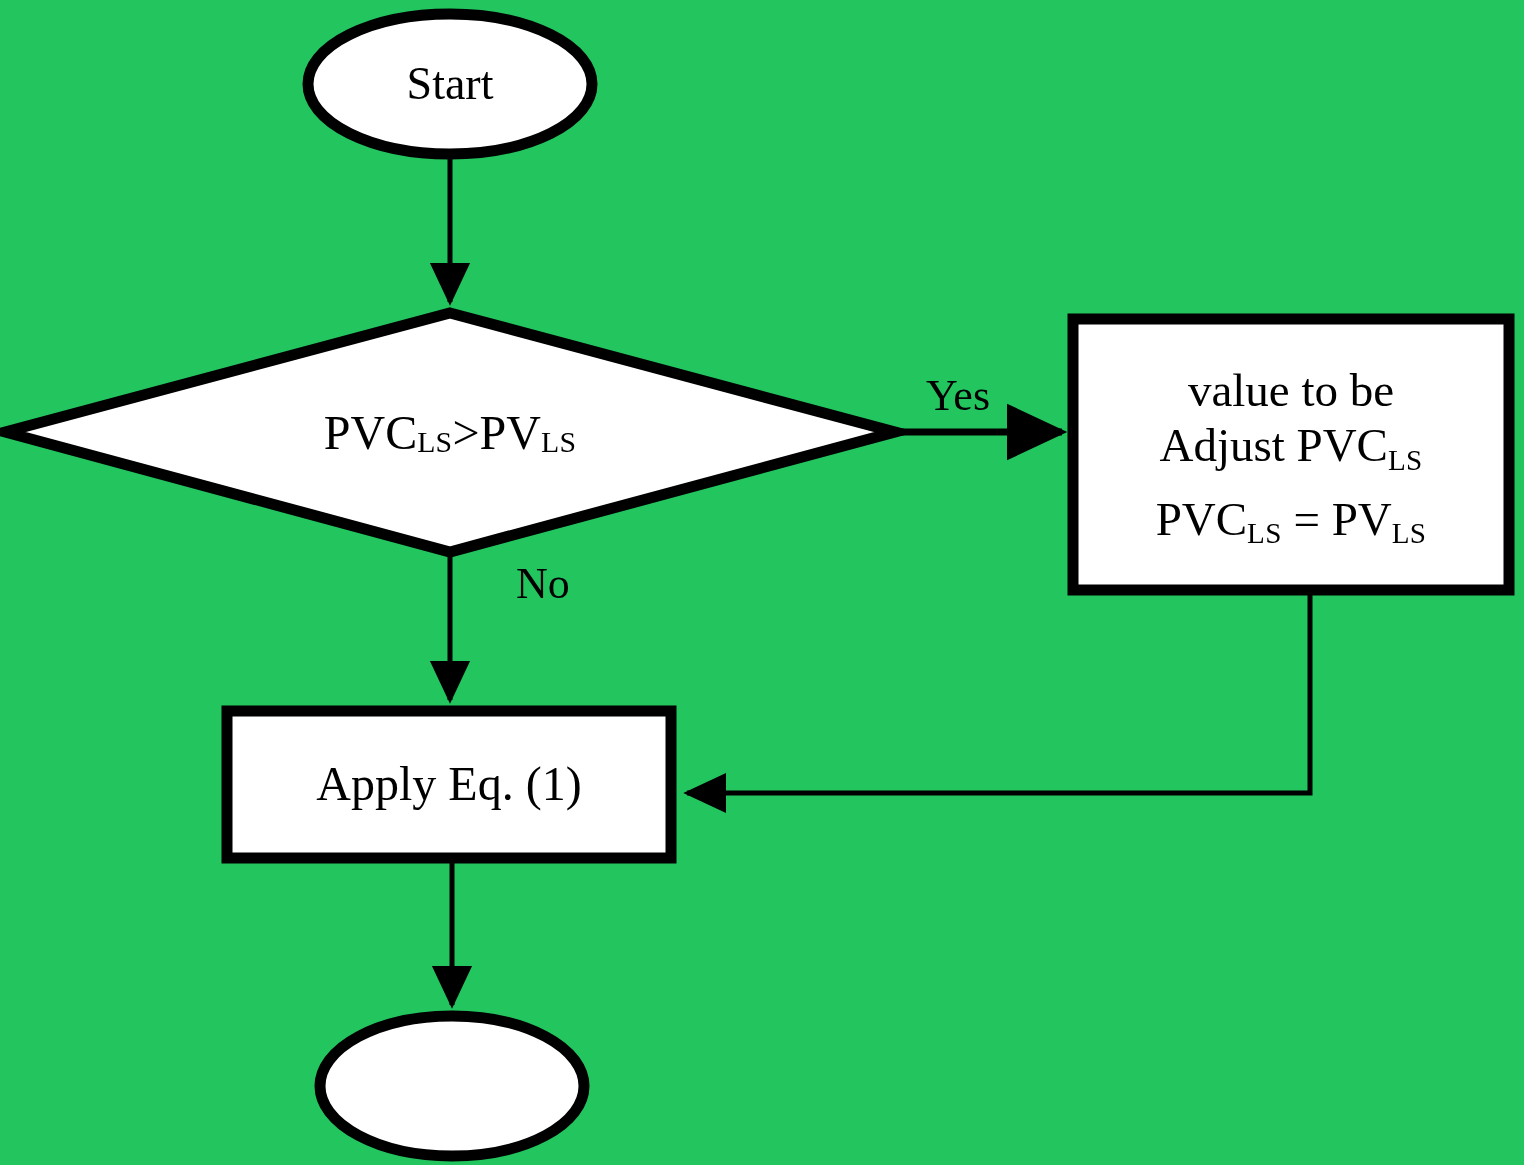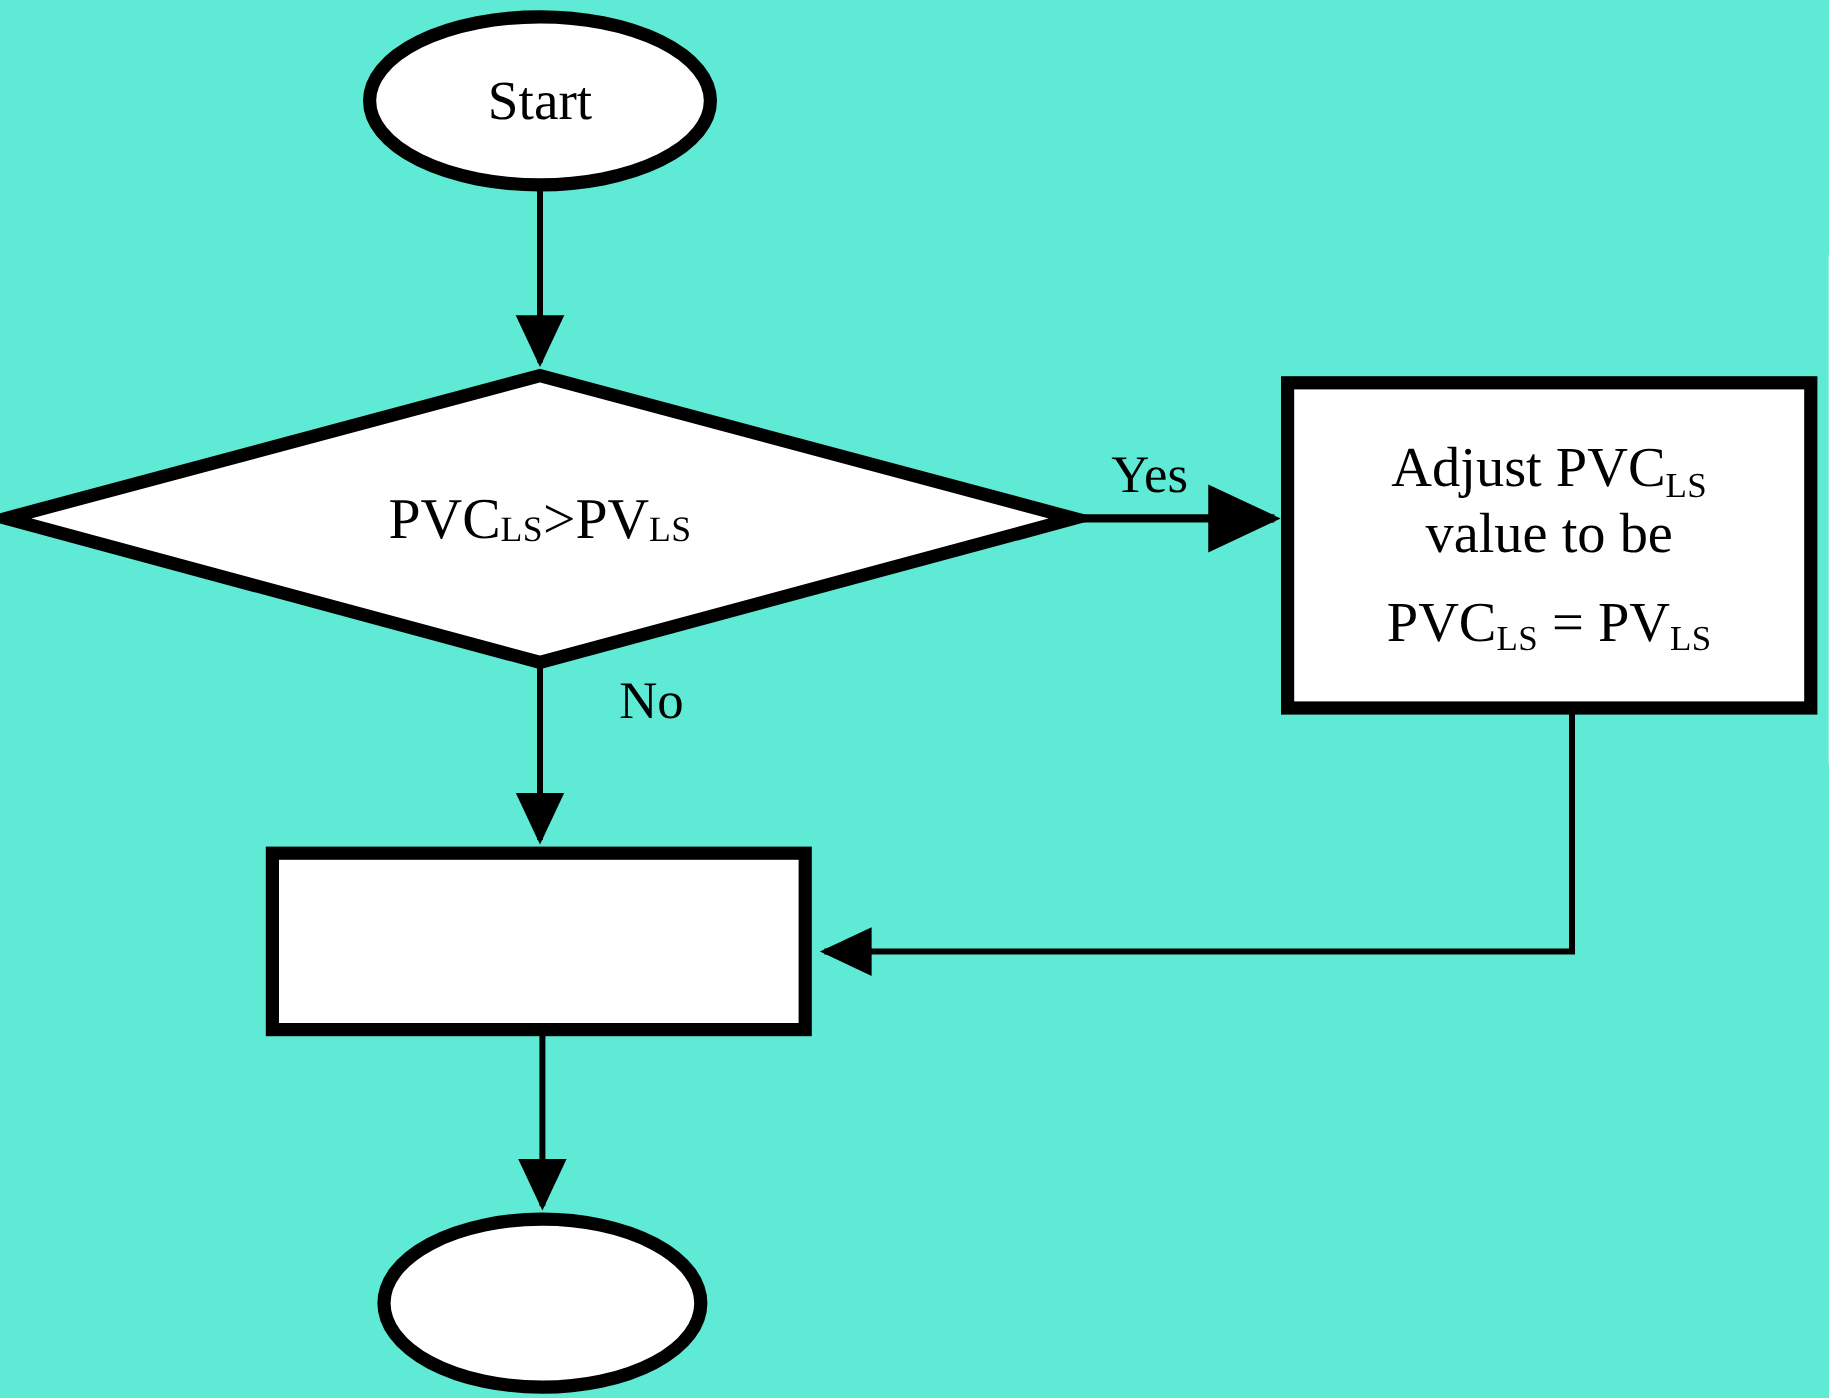--- a/index.html
+++ b/index.html
@@ -4,21 +4,21 @@
 <style>
   html, body {
     margin: 0;
     padding: 0;
     background: #ffffff;
   }
   #flowchart-page {
     position: relative;
     width: 1524px;
     height: 1165px;
-    background: #5eead4;
+    background: #22c55e;
     overflow: hidden;
     font-family: "Liberation Serif", "DejaVu Serif", serif;
   }
   #flow-svg {
     position: absolute;
     left: 0;
     top: 0;
     width: 1524px;
     height: 1165px;
   }
@@ -89,25 +89,26 @@
     <path d="M 1310 592 L 1310 793 L 687 793" fill="none" stroke="#000000" stroke-width="5" marker-end="url(#arrowFilledThin)"></path>
 
     <line x1="452" y1="860" x2="452" y2="1005" stroke="#000000" stroke-width="5" marker-end="url(#arrowFilledThin)"></line>
   </svg>
 
   <div class="node-label terminator-text" style="left:308px; top:44px; width:284px; height:80px;">Start</div>
 
   <div class="node-label decision-text" style="left:200px; top:398px; width:500px; height:70px;"><span>PVC</span><sub>LS</sub><span> &gt; </span><span>PV</span><sub>LS</sub></div>
 
   <div class="node-label adjust-text" style="left:1080px; top:332px; width:422px; height:246px; flex-direction:column; justify-content:center;">
+    <span class="stack-line">value to be</span>
     <span class="stack-line"><span>Adjust PVC</span><sub>LS</sub></span>
-    <span class="stack-line">value to be</span>
     <span class="stack-gap"></span>
     <span class="stack-line"><span>PVC</span><sub>LS</sub><span> = </span><span>PV</span><sub>LS</sub></span>
   </div>
 
+  <div class="node-label process-text" style="left:233px; top:738px; width:432px; height:92px;">Apply Eq. (1)</div>
 
 
   <div class="edge-label edge-text" style="left:908px; top:370px;margin-left:18px;">Yes</div>
 
   <div class="edge-label edge-text" style="left:516px; top:558px;">No</div>
 
 </div>
 
 </body></html>

